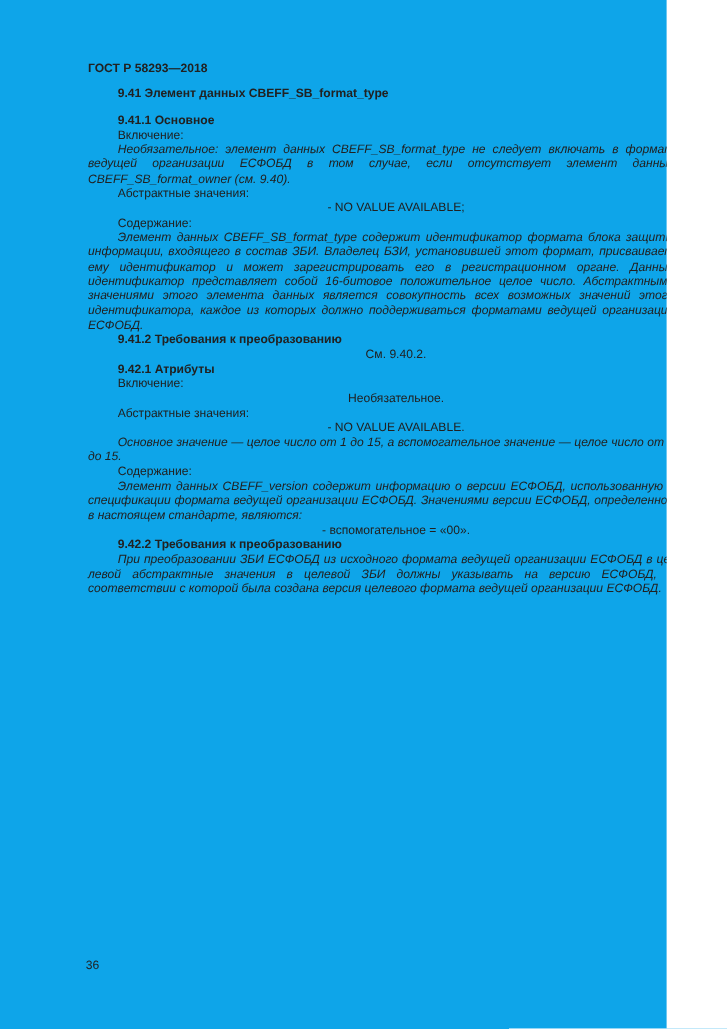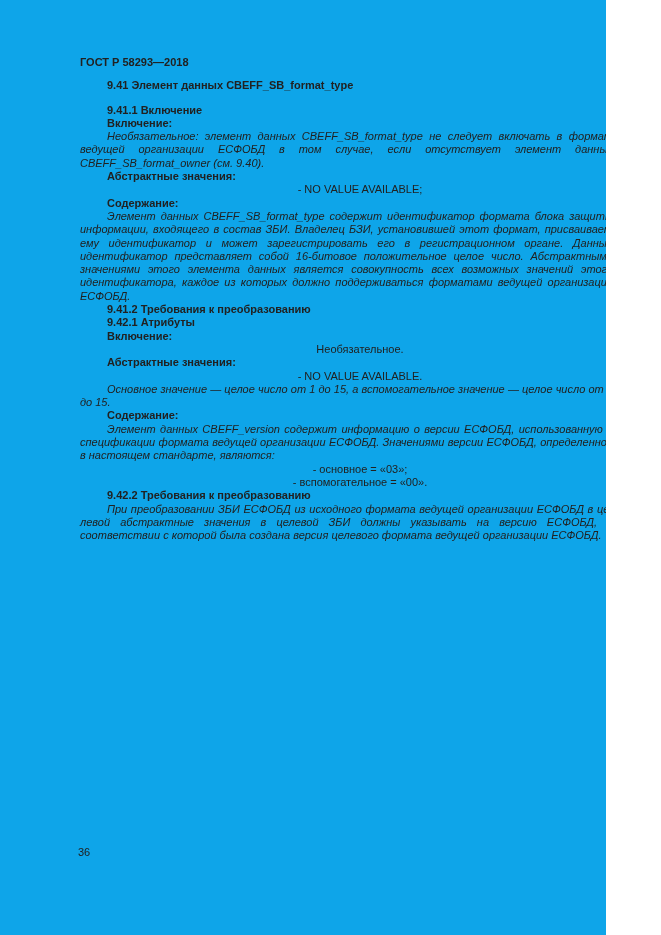--- a/index.html
+++ b/index.html
@@ -28,72 +28,72 @@
     font-weight: bold;
     padding-left: 27px;
     margin: 10px 0 11px 0;
   }
   .h2-first { }
   .h3 {
     font-weight: bold;
     padding-left: 27px;
   }
   .label {
-    font-weight: bold;
+    font-weight: normal;
     padding-left: 27px;
   }
   .para {
     text-align: justify;
     text-indent: 27px;
     font-style: italic;
   }
   .li, .line-indent {
     padding-left: 27px;
     text-align: center;
   }
   .page-number {
     position: absolute;
     left: 78px;
-    top: 846px;
+    top: 872px;
   }
 </style>
 </head>
 <body>
 
 <div class="page">
   <div class="content">
 
     <div class="doc-header">ГОСТ Р 58293—2018</div>
 
     <div class="h2 h2-first">9.41 Элемент данных CBEFF_SB_format_type</div>
 
-    <div class="h3">9.41.1 Включение</div>
+    <div class="h3">9.41.1 Основное</div>
     <div class="label">Включение:</div>
     <div class="para">Необязательное: элемент данных CBEFF_SB_format_type не следует включать в формат ведущей организации ЕСФОБД в том случае, если отсутствует элемент данных CBEFF_SB_format_owner (см. 9.40).</div>
 
     <div class="label">Абстрактные значения:</div>
     <div class="li">- NO VALUE AVAILABLE;</div>
 
     <div class="label">Содержание:</div>
     <div class="para">Элемент данных CBEFF_SB_format_type содержит идентификатор формата блока защиты ин­формации, входящего в состав ЗБИ. Владелец БЗИ, установившей этот формат, присваивает ему иден­тификатор и может зарегистрировать его в регистрационном органе. Данный идентификатор представ­ляет собой 16-битовое положительное целое число. Абстрактными значениями этого элемента данных является совокупность всех возможных значений этого идентификатора, каждое из которых должно поддерживаться форматами ведущей организации ЕСФОБД.</div>
 
     <div class="h3">9.41.2 Требования к преобразованию</div>
+    <div class="line-indent">См. 9.40.2.</div>
 
 
     <div class="h3">9.42.1 Атрибуты</div>
     <div class="label">Включение:</div>
     <div class="line-indent">Необязательное.</div>
 
     <div class="label">Абстрактные значения:</div>
     <div class="li">- NO VALUE AVAILABLE.</div>
     <div class="para">Основное значение — целое число от 1 до 15, а вспомогательное значение — целое число от 0 до 15.</div>
 
     <div class="label">Содержание:</div>
     <div class="para">Элемент данных CBEFF_version содержит информацию о версии ЕСФОБД, использованную в спецификации формата ведущей организации ЕСФОБД. Значениями версии ЕСФОБД, определенной в настоящем стандарте, являются:</div>
-    <div class="li">- основное = «03»;</div>
     <div class="li">- вспомогательное = «00».</div>
 
     <div class="h3">9.42.2 Требования к преобразованию</div>
     <div class="para">При преобразовании ЗБИ ЕСФОБД из исходного формата ведущей организации ЕСФОБД в це­левой абстрактные значения в целевой ЗБИ должны указывать на версию ЕСФОБД, в соответствии с которой была создана версия целевого формата ведущей организации ЕСФОБД.</div>
 
   </div>
 
   <div class="page-number">36</div>
 </div>
 

